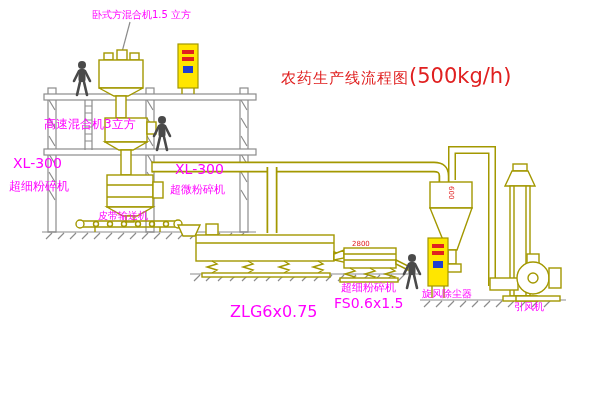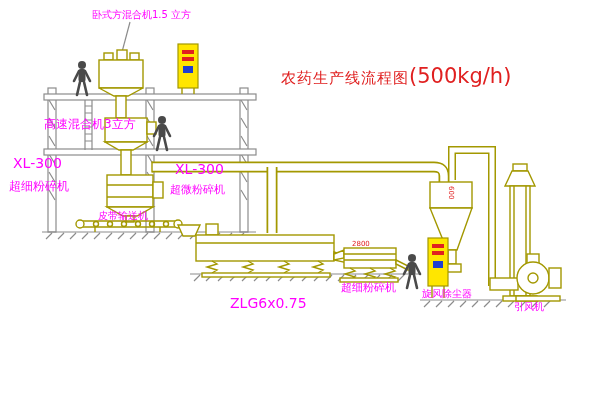--- a/index.html
+++ b/index.html
@@ -30,21 +30,21 @@
   .title .t2{font-size:21px}
 
   .l-mixer-top{left:92px;top:10px;font-size:10px}
   .l-mixer-hs{left:44px;top:118px;font-size:12px}
   .l-mill-left-model{left:13px;top:156px;font-size:14px}
   .l-mill-left-name{left:9px;top:180px;font-size:12px}
   .l-mill-mid-model{left:175px;top:162px;font-size:14px}
   .l-mill-mid-name{left:170px;top:184px;font-size:11px}
   .l-belt{left:98px;top:211px;font-size:10px}
   .l-dryer-name{left:219px;top:282px;font-size:11px}
-  .l-dryer-model{left:230px;top:296px;font-size:14px}
+  .l-dryer-model{left:230px;top:304px;font-size:16px}
   .l-sieve-name{left:341px;top:282px;font-size:11px}
   .l-sieve-model{left:334px;top:296px;font-size:14px}
   .l-cyclone{left:422px;top:289px;font-size:10px}
   .l-fan{left:514px;top:302px;font-size:10px}
   .d-sieve{left:352px;top:241px}
   .d-cyclone{left:447px;top:186px;writing-mode:vertical-rl}
 </style>
 </head>
 <body>
 
@@ -203,19 +203,20 @@
 
   <div class="lbl l-mixer-top">卧式方混合机1.5 立方</div>
   <div class="lbl l-mixer-hs">高速混合机3立方</div>
   <div class="lbl l-mill-left-model">XL-300</div>
   <div class="lbl l-mill-left-name">超细粉碎机</div>
   <div class="lbl l-mill-mid-model">XL-300</div>
   <div class="lbl l-mill-mid-name">超微粉碎机</div>
   <div class="lbl l-belt">皮带输送机</div>
   <div class="lbl l-dryer-model">ZLG6x0.75</div>
   <div class="lbl l-sieve-name">超细粉碎机</div>
+  <div class="lbl l-sieve-model">FS0.6x1.5</div>
   <div class="lbl l-cyclone">旋风除尘器</div>
   <div class="lbl l-fan">引风机</div>
 
   <div class="dim d-sieve">2800</div>
   <div class="dim d-cyclone">600</div>
 
 </div>
 
 </body></html>

